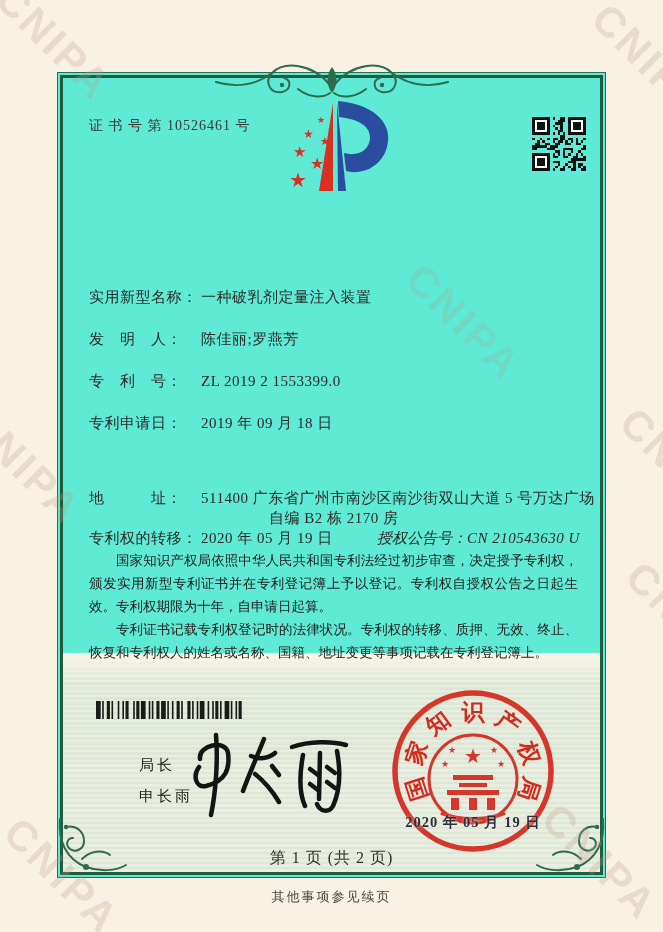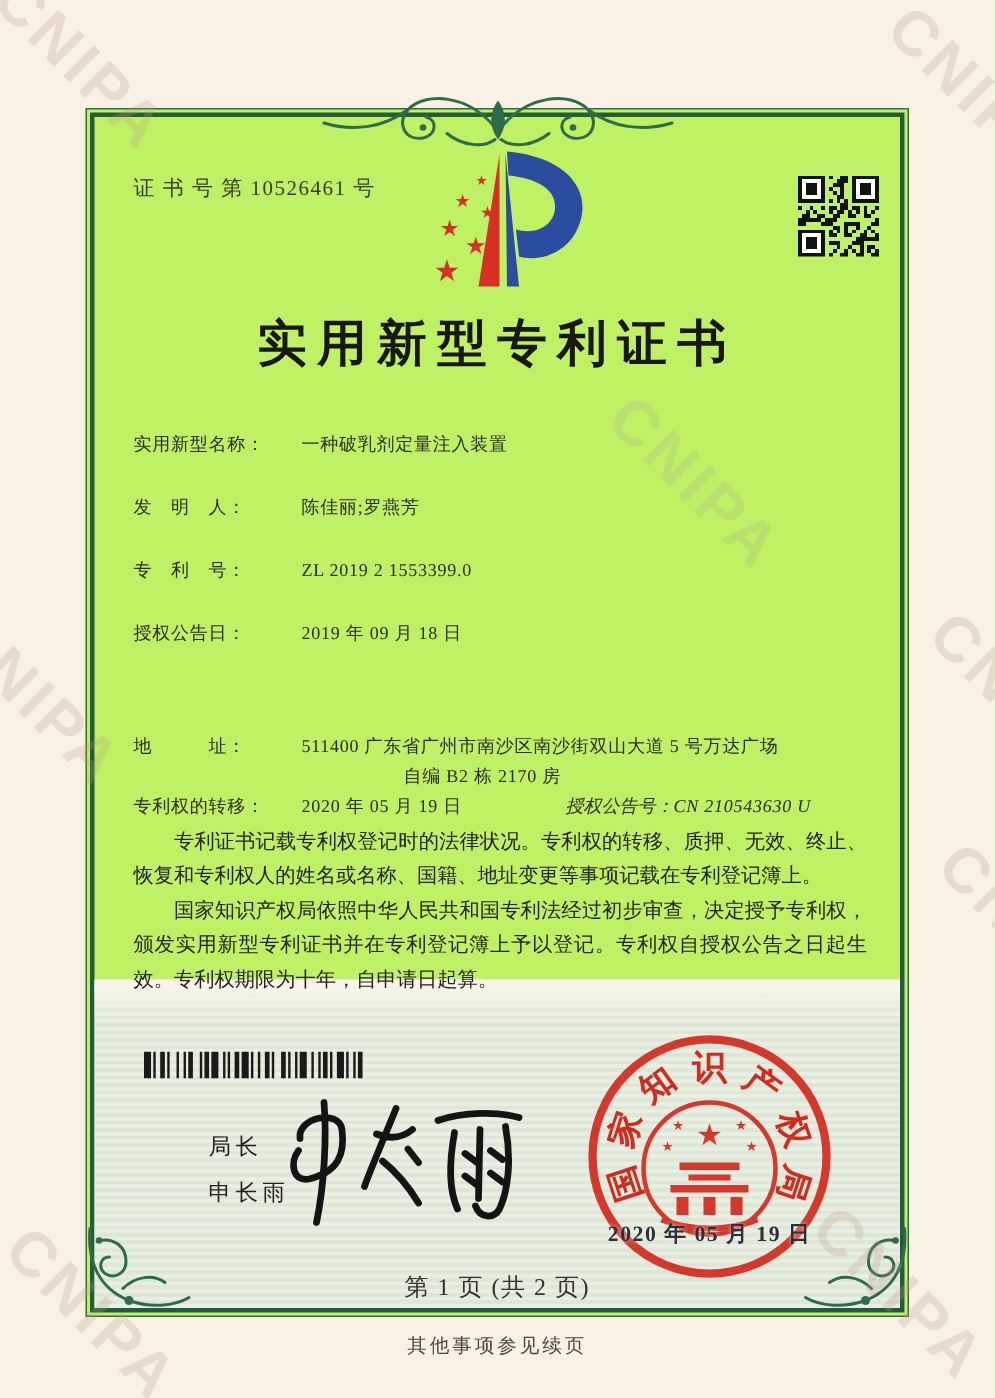--- a/index.html
+++ b/index.html
@@ -13,39 +13,39 @@
   .wm{
     position:absolute; font-family:"Liberation Sans", sans-serif;
     font-weight:bold; font-size:42px; letter-spacing:3px;
     color:rgba(186,158,132,0.26); transform:rotate(45deg);
     z-index:6; pointer-events:none; white-space:nowrap;
   }
   .wm.inner{ color:rgba(168,162,140,0.22); }
   
   .cert{
     position:absolute; left:57px; top:72px; width:549px; height:806px;
-    box-sizing:border-box; border:1px solid #2e6b4c; background:#bef264; z-index:2;
+    box-sizing:border-box; border:1px solid #2e6b4c; background:#5eead4; z-index:2;
   }
   .cert-inner-border{ position:absolute; inset:2px; border:3px solid #225c3f; pointer-events:none; }
   .green-zone{
     position:absolute; left:5px; right:5px; bottom:5px; top:580px;
     background:
       linear-gradient(180deg, #faf5ea 0px, rgba(250,245,234,0) 30px),
       repeating-linear-gradient(0deg, #e9eee2 0px, #e9eee2 2.5px, #dee6d5 2.5px, #dee6d5 5px);
   }
   
   .cert-no{ position:absolute; left:31px; top:44px; font-size:14px; letter-spacing:1px; color:#3a3833; }
   .logo{ position:absolute; left:219px; top:20px; width:120px; height:112px; }
   .qr{ position:absolute; left:474px; top:44px; width:54px; height:54px; }
   .title{
     position:absolute; left:0; top:134px; width:100%; text-align:center;
     font-size:33px; font-weight:bold; letter-spacing:7px; color:#191713;
   }
   
-  .frow{ position:absolute; left:31px; font-size:12px; white-space:nowrap; }
+  .frow{ position:absolute; left:31px; font-size:15px; white-space:nowrap; }
   .f-label{ display:inline-block; min-width:112px; letter-spacing:.5px; }
   .f-value{ letter-spacing:.5px; }
   .f-pair2{ position:absolute; left:288px; top:0;font-style:italic; }
   .addr2{ position:absolute; left:180px; top:20px; }
   
   .paras{ position:absolute; left:31px; top:476px; width:489px; font-size:13.5px; line-height:23px;
           text-align:justify; color:#23211d; }
   .paras p{ margin:0; text-indent:2em; }
   
   .barcode{ position:absolute; left:38px; top:628px; }
@@ -261,48 +261,47 @@
         <rect x="1" y="1" width="5" height="5" fill="#fff"></rect>
         <rect x="2" y="2" width="3" height="3" fill="#111"></rect>
         <rect x="14" y="0" width="7" height="7" fill="#111"></rect>
         <rect x="15" y="1" width="5" height="5" fill="#fff"></rect>
         <rect x="16" y="2" width="3" height="3" fill="#111"></rect>
         <rect x="0" y="14" width="7" height="7" fill="#111"></rect>
         <rect x="1" y="15" width="5" height="5" fill="#fff"></rect>
         <rect x="2" y="16" width="3" height="3" fill="#111"></rect>
       </svg>
 
-    <div class="title">实用新型专利证书</div>
 
     <div class="frow" style="top:215px;">
       <span class="f-label">实用新型名称：</span><span class="f-value">一种破乳剂定量注入装置</span>
     </div>
     <div class="frow" style="top:257px;">
       <span class="f-label">发　明　人：</span><span class="f-value">陈佳丽;罗燕芳</span>
     </div>
     <div class="frow" style="top:299px;">
       <span class="f-label">专　利　号：</span><span class="f-value">ZL 2019 2 1553399.0</span>
     </div>
     <div class="frow" style="top:341px;">
-      <span class="f-label">授权公告日：</span><span class="f-value">2019 年 09 月 18 日</span>
+      <span class="f-label">专利申请日：</span><span class="f-value">2019 年 09 月 18 日</span>
     </div>
     <div class="frow" style="top:416px;">
       <span class="f-label">地　　　址：</span><span class="f-value">511400 广东省广州市南沙区南沙街双山大道 5 号万达广场</span>
       <span class="addr2 f-value">自编 B2 栋 2170 房</span>
     </div>
     <div class="frow" style="top:456px;">
       <span class="f-label">专利权的转移：</span><span class="f-value">2020 年 05 月 19 日</span>
       <span class="f-pair2">
         <span>授权公告号：</span><span class="f-value">CN 210543630 U</span>
       </span>
     </div>
 
     <div class="paras">
+      <p>国家知识产权局依照中华人民共和国专利法经过初步审查，决定授予专利权，颁发实用新型专利证书并在专利登记簿上予以登记。专利权自授权公告之日起生效。专利权期限为十年，自申请日起算。</p>
       <p>专利证书记载专利权登记时的法律状况。专利权的转移、质押、无效、终止、恢复和专利权人的姓名或名称、国籍、地址变更等事项记载在专利登记簿上。</p>
-      <p>国家知识产权局依照中华人民共和国专利法经过初步审查，决定授予专利权，颁发实用新型专利证书并在专利登记簿上予以登记。专利权自授权公告之日起生效。专利权期限为十年，自申请日起算。</p>
     </div>
 
     <svg class="barcode" id="barcode" width="172" height="18">
         <rect x="0.0" y="0" width="4.7" height="18" fill="#1a1a18"></rect>
         <rect x="6.2" y="0" width="1.6" height="18" fill="#1a1a18"></rect>
         <rect x="10.8" y="0" width="3.1" height="18" fill="#1a1a18"></rect>
         <rect x="15.5" y="0" width="1.6" height="18" fill="#1a1a18"></rect>
         <rect x="21.7" y="0" width="1.6" height="18" fill="#1a1a18"></rect>
         <rect x="26.4" y="0" width="1.6" height="18" fill="#1a1a18"></rect>
         <rect x="29.5" y="0" width="3.1" height="18" fill="#1a1a18"></rect>

